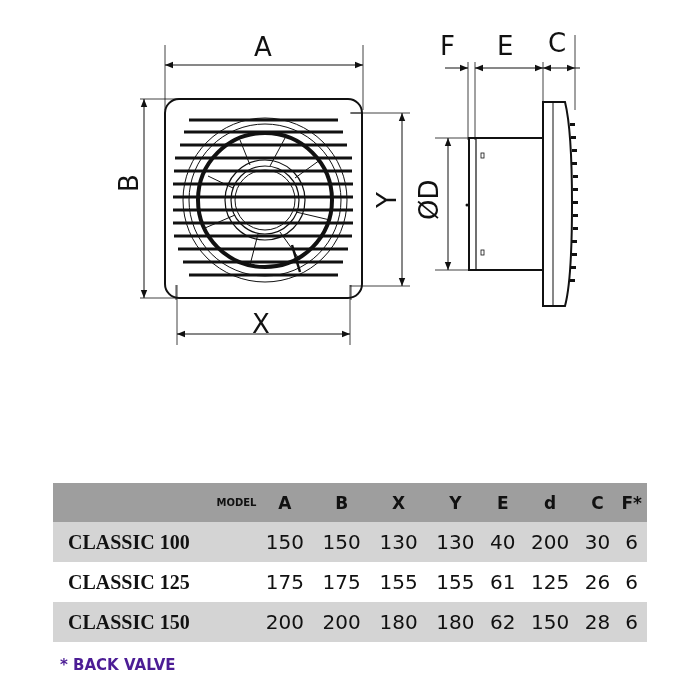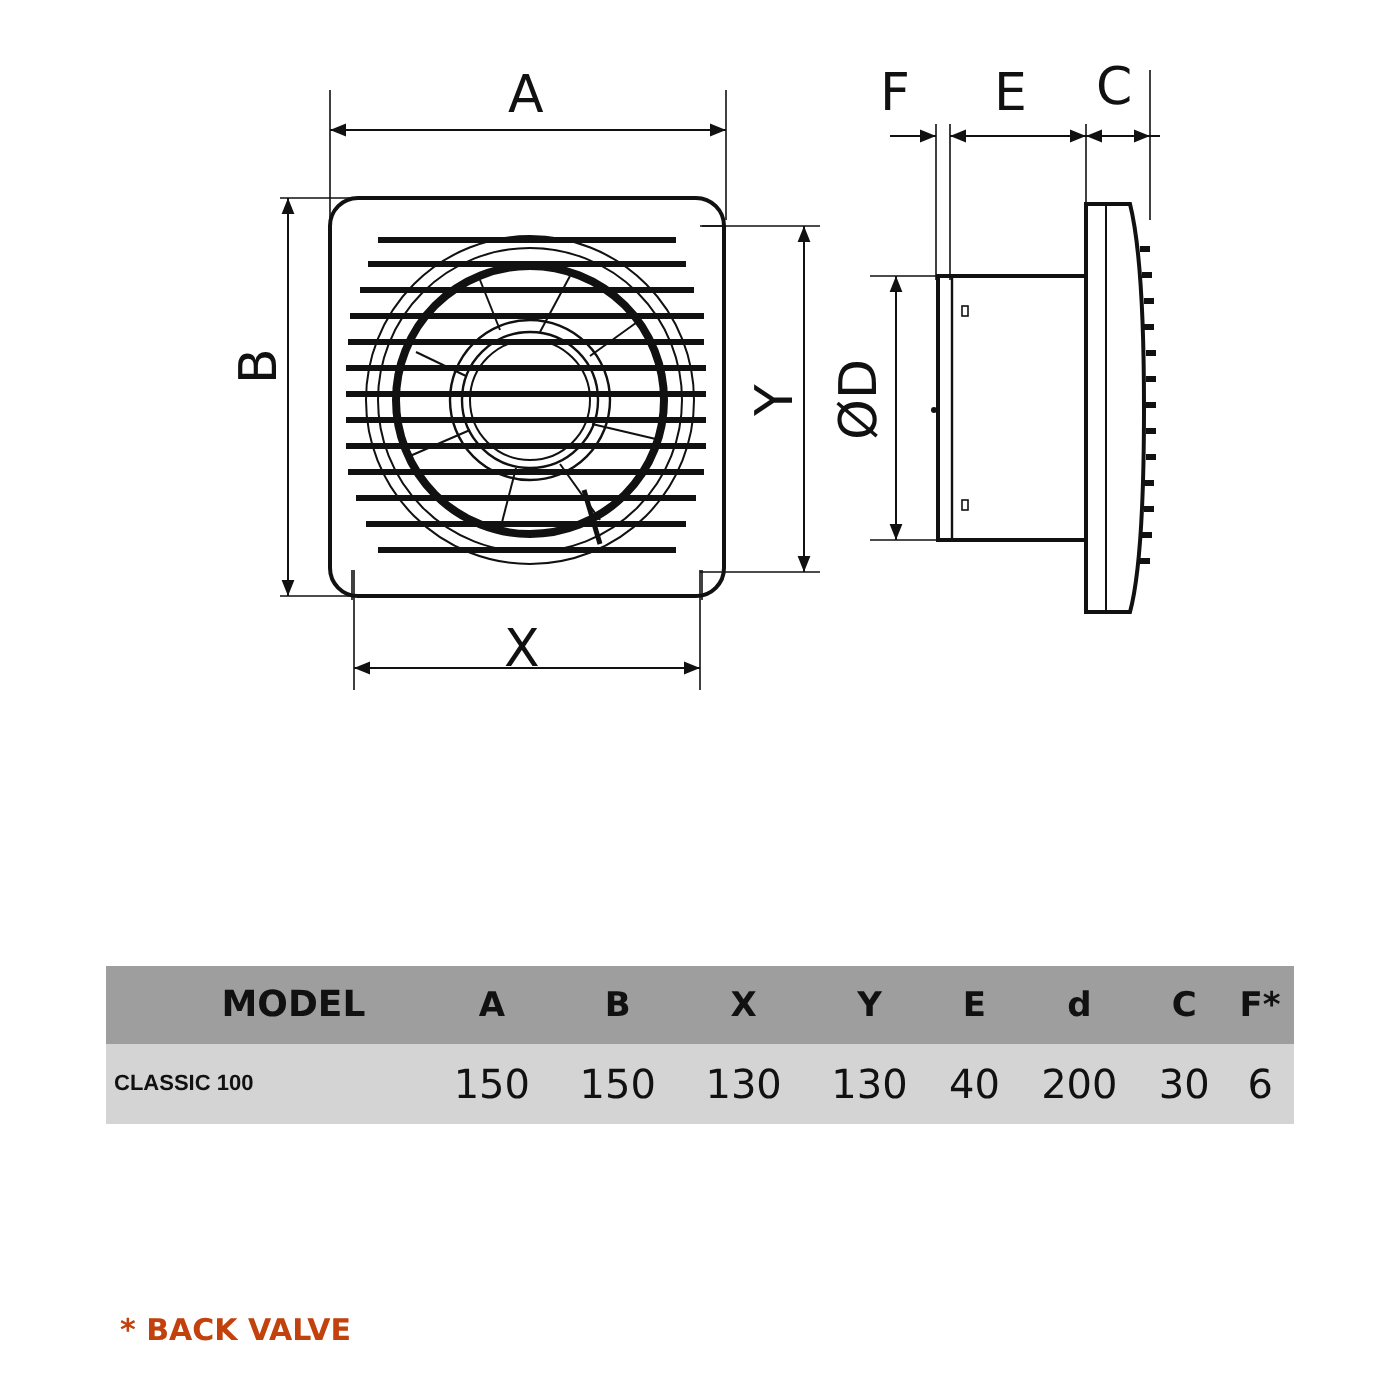--- a/index.html
+++ b/index.html
@@ -3,26 +3,26 @@
 <meta charset="utf-8">
 <style>
   html, body { margin:0; padding:0; background:#ffffff; }
   body { width:700px; height:700px; position:relative; overflow:hidden; font-family:"DejaVu Sans", sans-serif; }
   #drawing { position:absolute; left:0; top:0; width:700px; height:460px; }
   .dim-label { font-family:"DejaVu Sans", sans-serif; font-size:26px; fill:#111; }
   #spec-table { position:absolute; left:53px; top:483px; width:594px; border-collapse:collapse; }
   #spec-table th, #spec-table td { padding:0; text-align:center; color:#111; font-family:"DejaVu Sans", sans-serif; font-weight:bold; }
   #spec-table thead tr { background:#9e9e9e; height:39px; }
   #spec-table thead th { font-size:17px; }
-  #spec-table thead th.model-col { text-align:center; padding-left:26px; font-size:18px; }
+  #spec-table thead th.model-col { text-align:right; padding-left:14px; font-size:10px; }
   #spec-table tbody tr { height:40px; }
   #spec-table tbody tr.shaded { background:#d4d4d4; }
   #spec-table tbody td { font-size:20px; font-weight:normal; }
-  #spec-table tbody td.model-cell { text-align:left; padding-left:4px; font-weight:bold; font-size:11px; font-family:Liberation Sans, sans-serif; }
-  #footnote { position:absolute; left:60px; top:656px; font-size:15px; font-weight:bold; color:#c2410c; font-family:"DejaVu Sans", sans-serif; }
+  #spec-table tbody td.model-cell { text-align:left; padding-left:15px; font-weight:bold; font-size:20px; font-family:Liberation Serif, serif; }
+  #footnote { position:absolute; left:60px; top:656px; font-size:15px; font-weight:bold; color:#4c1d95; font-family:"DejaVu Sans", sans-serif; }
 </style>
 </head>
 <body>
 
 <svg id="drawing" viewBox="0 0 700 460" xmlns="http://www.w3.org/2000/svg">
   <defs>
     <marker id="arr" viewBox="0 0 10 10" refX="10" refY="5" markerWidth="8" markerHeight="8" orient="auto-start-reverse">
       <path d="M0,1 L10,5 L0,9 z" fill="#111"></path>
     </marker>
   </defs>
@@ -155,16 +155,38 @@
       <td class="model-cell">CLASSIC 100</td>
       <td>150</td>
       <td>150</td>
       <td>130</td>
       <td>130</td>
       <td>40</td>
       <td>200</td>
       <td>30</td>
       <td>6</td>
     </tr>
+    <tr>
+      <td class="model-cell">CLASSIC 125</td>
+      <td>175</td>
+      <td>175</td>
+      <td>155</td>
+      <td>155</td>
+      <td>61</td>
+      <td>125</td>
+      <td>26</td>
+      <td>6</td>
+    </tr>
+    <tr class="shaded">
+      <td class="model-cell">CLASSIC 150</td>
+      <td>200</td>
+      <td>200</td>
+      <td>180</td>
+      <td>180</td>
+      <td>62</td>
+      <td>150</td>
+      <td>28</td>
+      <td>6</td>
+    </tr>
   </tbody>
 </table>
 
 <div id="footnote">* BACK VALVE</div>
 
 </body></html>

